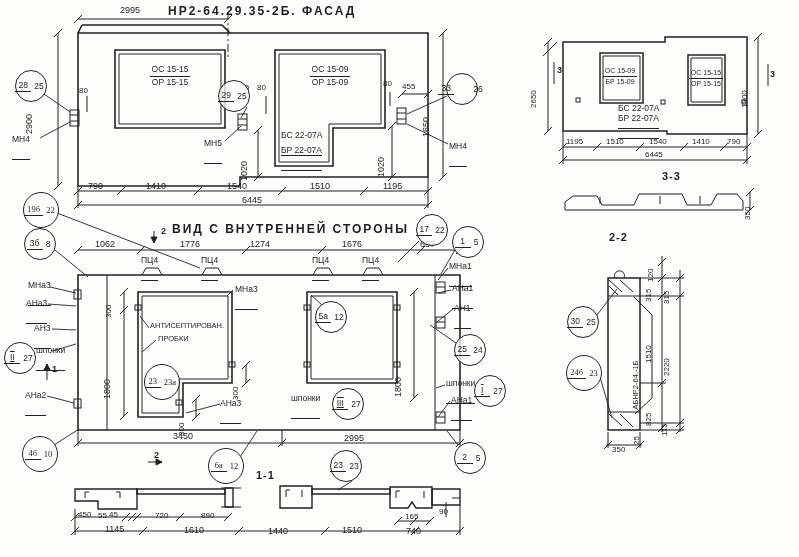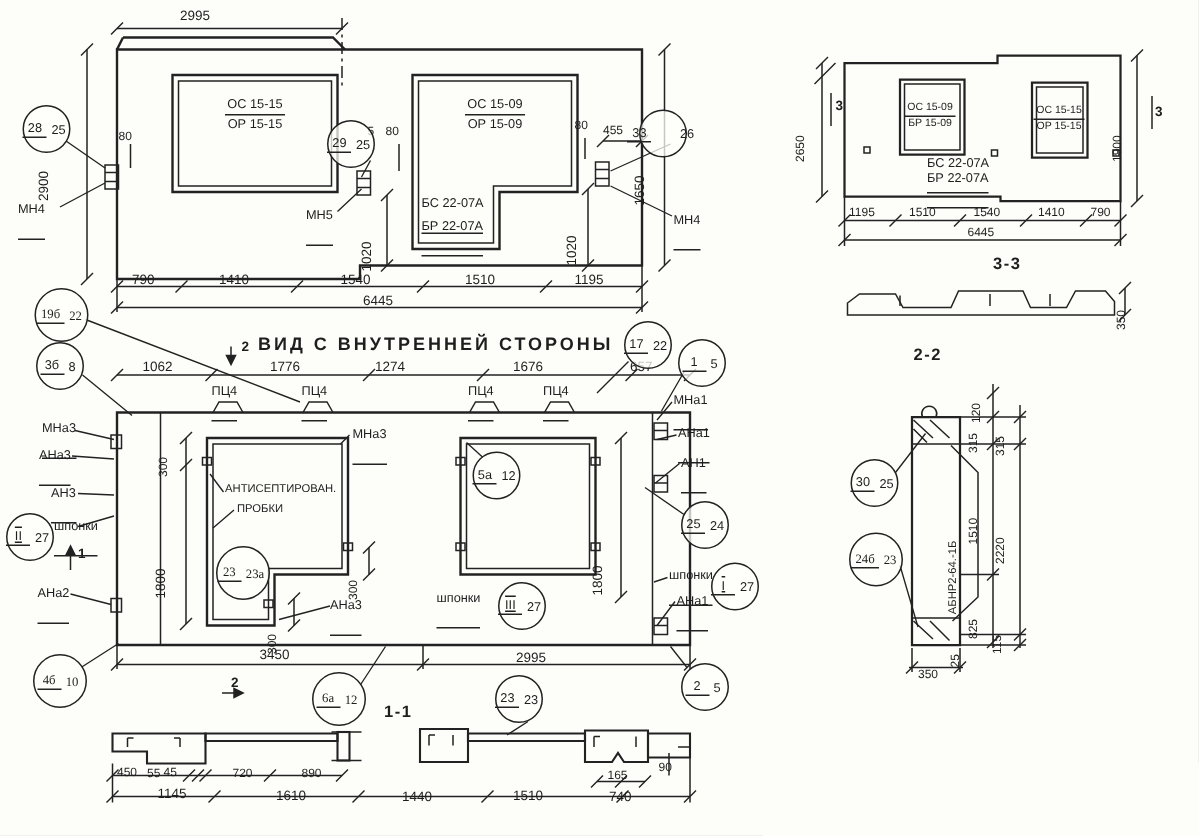--- a/index.html
+++ b/index.html
@@ -241,20 +241,21 @@
         <use href="#tk" x="662" y="428"></use>
     <use href="#tk" x="680" y="278"></use>
         <use href="#tk" x="680" y="296"></use>
         <use href="#tk" x="680" y="423"></use>
         <use href="#tk" x="680" y="430"></use>
     <use href="#tk" x="608" y="445"></use>
         <use href="#tk" x="640" y="445"></use>
   </g>
 </svg>
 
+<div class="ttl" style="left:168px;top:4px;">НР2-64.29.35-2Б. ФАСАД</div>
 <div class="ttl" style="left:172px;top:222px;text-align:center;">ВИД С ВНУТРЕННЕЙ СТОРОНЫ</div>
 <div class="sttl" style="left:256px;top:469px;">1-1</div>
 <div class="sttl" style="left:609px;top:231px;">2-2</div>
 <div class="sttl" style="left:662px;top:170px;">3-3</div>
 
 <span class="t" style="left:120px;top:6px;">2995</span>
 <span class="vt" style="left:34px;top:125px;">2900</span>
 <span class="vt" style="left:431px;top:128px;">1650</span>
 <span class="t8" style="left:79px;top:87px;">80</span>
 <span class="t8" style="left:245px;top:84px;">5</span>
@@ -285,21 +286,21 @@
 <span class="t" style="left:242px;top:196px;">6445</span>
 
 <div class="co" style="left:15px;top:70px;">
   <span class="ct">28</span>
       <span class="cb">25</span>
 </div>
 <div class="co" style="left:218px;top:80px;">
   <span class="ct">29</span>
       <span class="cb">25</span>
 </div>
-<div class="co" style="left:426px;top:73px;gap:16px;">
+<div class="co" style="left:446px;top:73px;gap:16px;">
   <span class="ct">33</span>
       <span class="cb">26</span>
 </div>
 
 <span class="vt vt8" style="left:538px;top:100px;">2650</span>
 <span class="vt vt8" style="left:749px;top:100px;">1900</span>
 <span class="t" style="left:557px;top:66px;font-weight:700;">3</span>
 <span class="t" style="left:770px;top:70px;font-weight:700;">3</span>
 
 <div class="frac f7" style="left:597px;top:65px;width:46px;">

